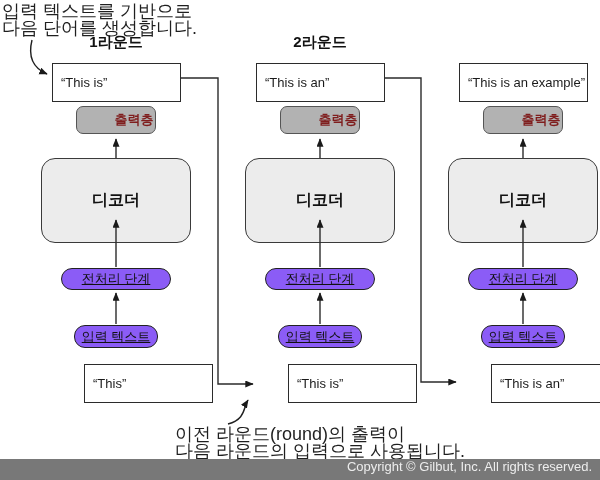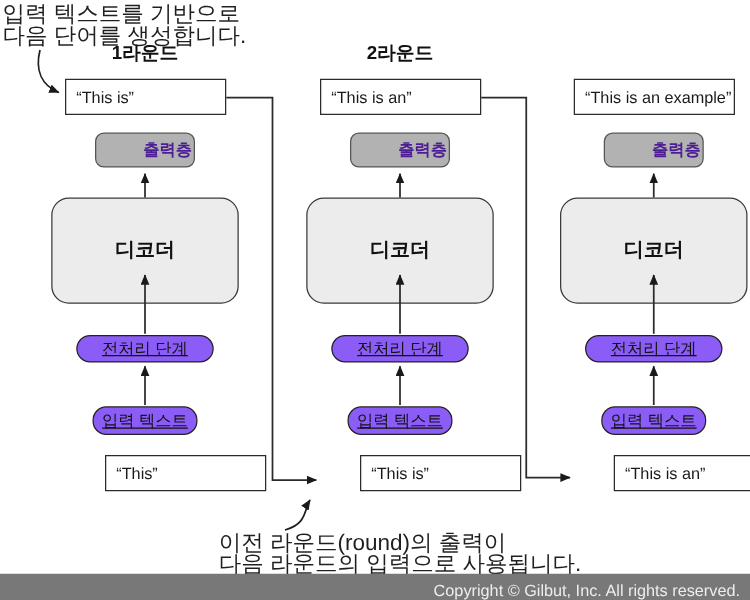--- a/index.html
+++ b/index.html
@@ -8,49 +8,49 @@
     background:#ffffff;font-family:"Liberation Sans","DejaVu Sans",sans-serif;
     color:#1a1a1a;
   }
   .annot{position:absolute;font-size:18px;line-height:17px;color:#1f1f1f;}
   .round-col{position:absolute;top:30px;width:152px;height:375px;}
   .round-header{
     position:absolute;top:3px;left:0;width:100%;text-align:center;
     font-size:15px;font-weight:bold;color:#111;
   }
   .txtbox{
-    position:absolute;left:12px;width:129px;height:29px;
+    position:absolute;left:12px;width:129px;height:39px;
     border:1.4px solid #2b2b2b;background:#ffffff;box-sizing:border-box;
     font-size:13px;display:flex;align-items:center;padding-left:8px;
   }
   .outbox{top:33px;}
   .inbox{top:334px;margin-left:32px;}
   .outlayer{
     position:absolute;top:76px;left:36px;width:80px;height:28px;
     background:#b2b2b2;border:1.4px solid #555555;border-radius:7px;
     box-sizing:border-box;display:flex;align-items:center;justify-content:center;
-    font-size:13px;font-weight:bold;color:#4c1d95;padding-left:36px;
+    font-size:13px;font-weight:bold;color:#7f1d1d;padding-left:36px;
   }
   .decoder{
     position:absolute;top:128px;left:1px;width:150px;height:85px;
     background:#ececec;border:1.4px solid #3a3a3a;border-radius:14px;
     box-sizing:border-box;display:flex;align-items:center;justify-content:center;
     font-size:16px;font-weight:bold;color:#111;
   }
   .pill{
     position:absolute;background:#8b5cf6;border:1.3px solid #222222;
     box-sizing:border-box;display:flex;align-items:center;justify-content:center;
     font-size:13px;color:#111;text-decoration:underline;
   }
   .preproc{top:238px;left:21px;width:110px;height:22px;border-radius:11px;}
   .inputlbl{top:295px;left:34px;width:84px;height:23px;border-radius:11px;}
   #connector-layer{position:absolute;left:0;top:0;width:600px;height:480px;pointer-events:none;}
   #footer-bar{
     position:absolute;left:0;top:459px;width:600px;height:21px;background:#787878;
-    display:flex;align-items:flex-end;justify-content:flex-end;padding-right:8px;
+    display:flex;align-items:flex-start;justify-content:flex-end;padding-right:8px;
     box-sizing:border-box;font-size:13px;color:#ededed;
   }
 </style>
 </head>
 <body>
 
 <div id="stage">
 
   <div class="annot" style="left:2px;top:3px;">
     <div>입력 텍스트를 기반으로</div>

